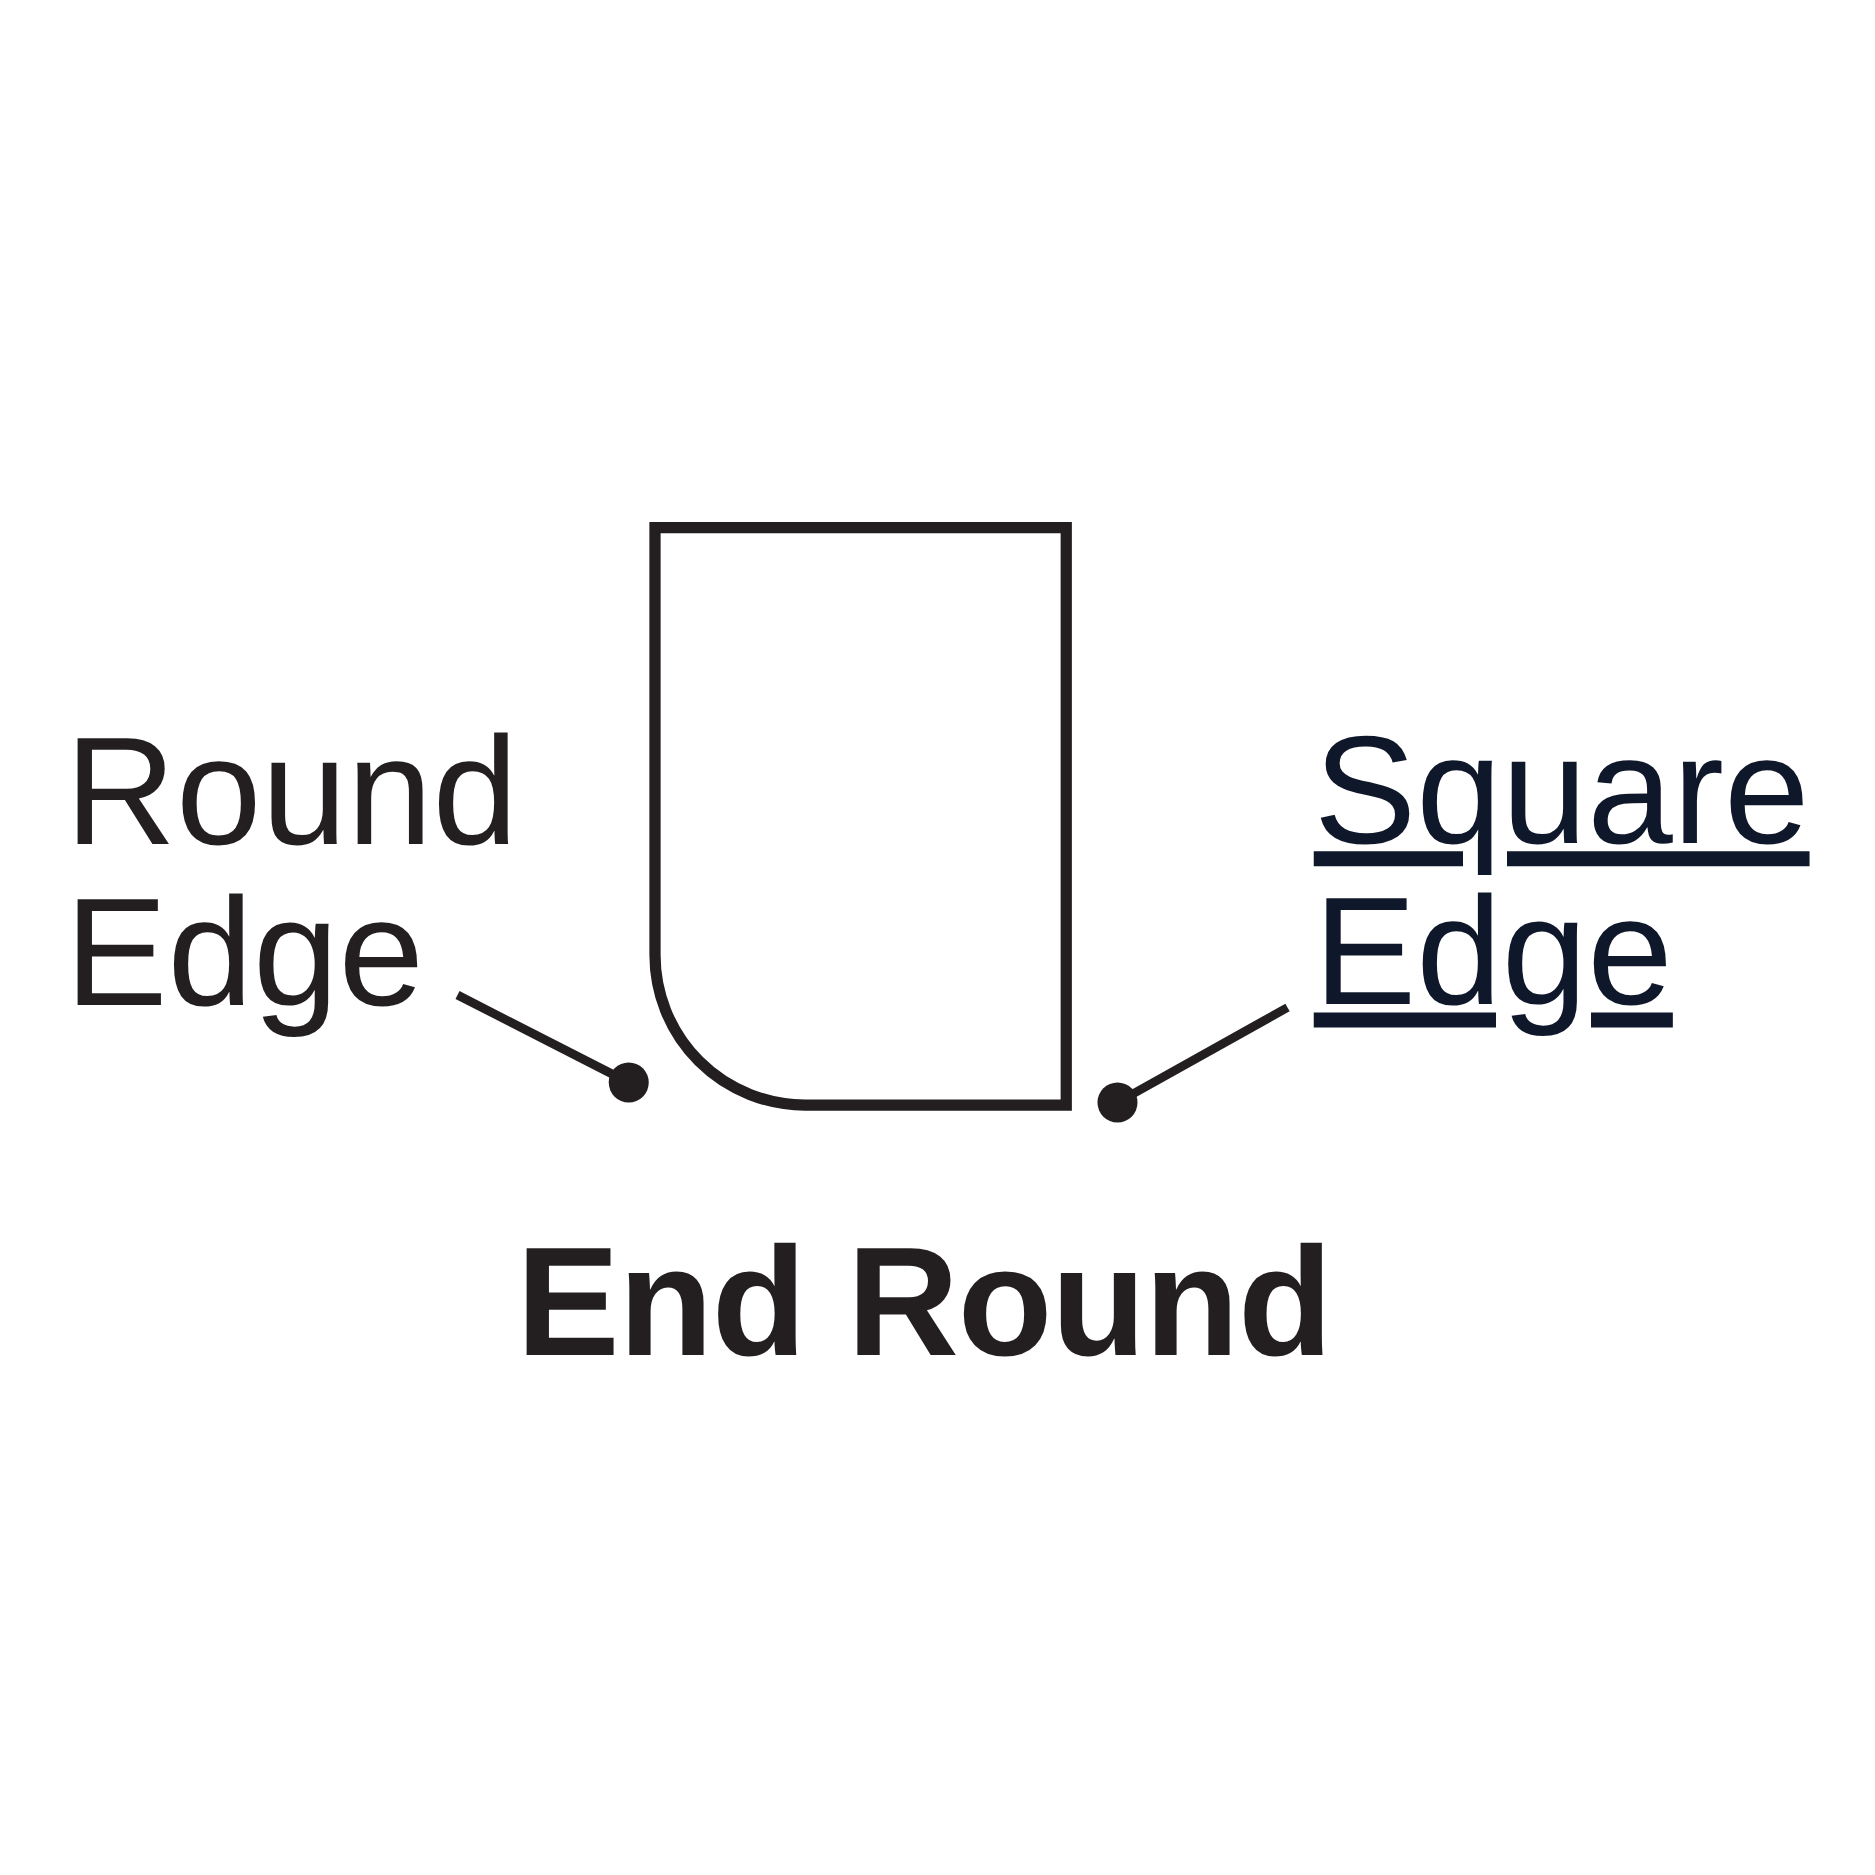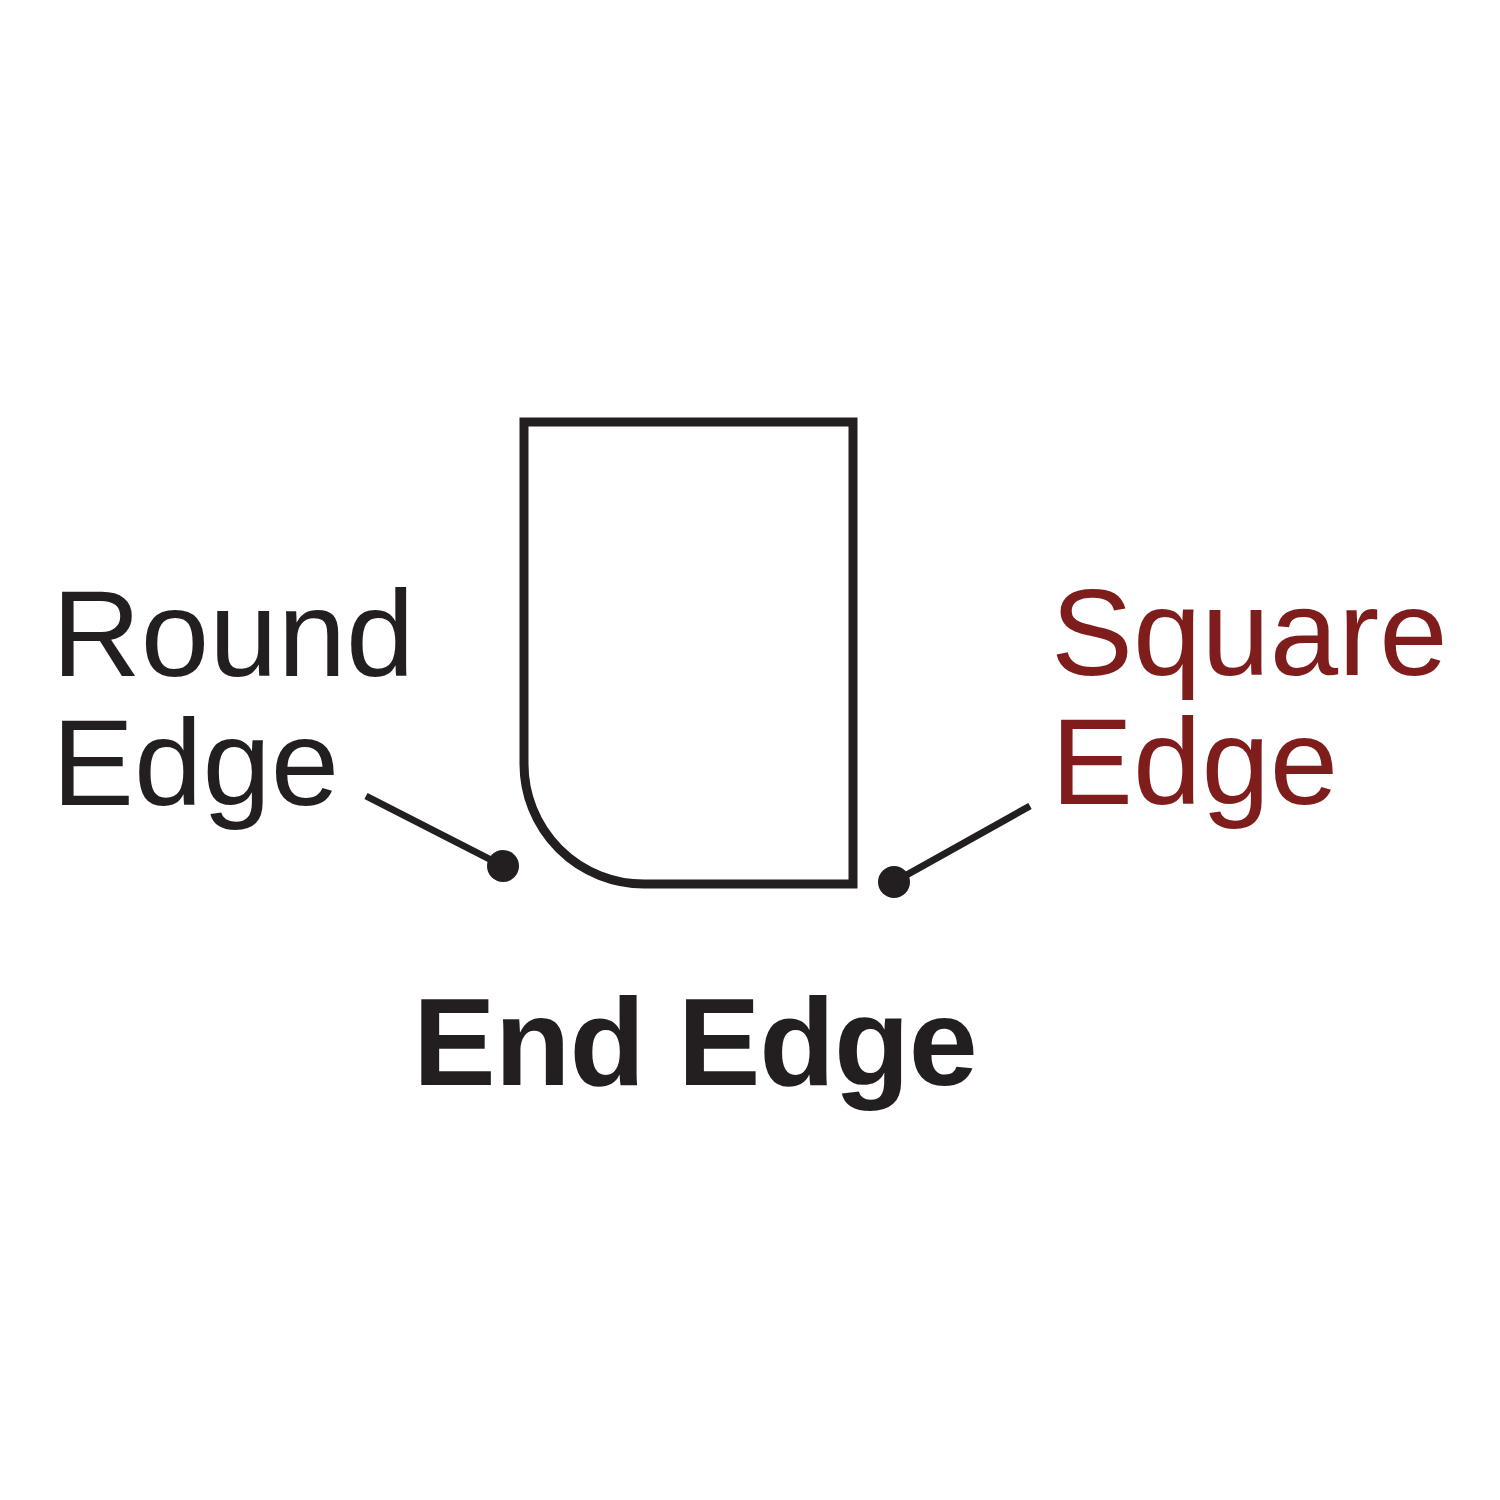--- a/index.html
+++ b/index.html
@@ -63,20 +63,20 @@
 
     <line x1="1030" y1="806" x2="894" y2="882" stroke-width="7" stroke-linecap="butt" stroke="#231f20"></line>
     <circle cx="894" cy="882" r="16" stroke="none" fill="#231f20"></circle>
   </svg>
 
   <div id="round-edge-label" class="callout-label" style="color: rgb(35, 31, 32);">
     <span class="label-line">Round</span>
     <span class="label-line">Edge</span>
   </div>
 
-  <div id="square-edge-label" class="callout-label" style="color: #7f1d1d;">
+  <div id="square-edge-label" class="callout-label" style="color: #0f172a; text-decoration: underline;">
     <span class="label-line">Square</span>
     <span class="label-line">Edge</span>
   </div>
 
-  <div id="end-view-caption" style="color: rgb(35, 31, 32);">End Edge</div>
+  <div id="end-view-caption" style="color: rgb(35, 31, 32);">End Round</div>
 
 </div>
 
 </body></html>

